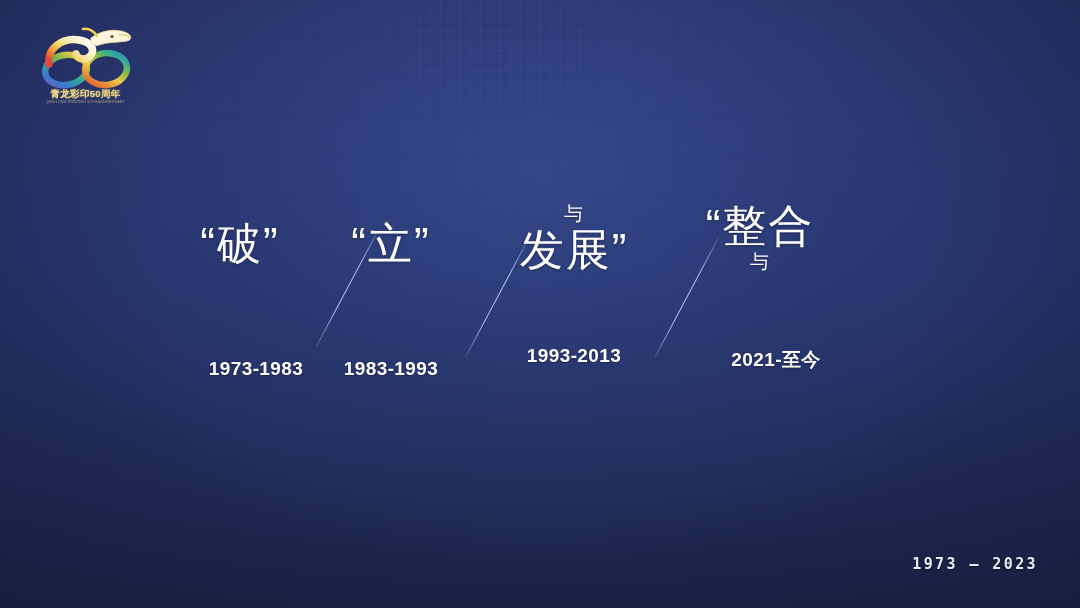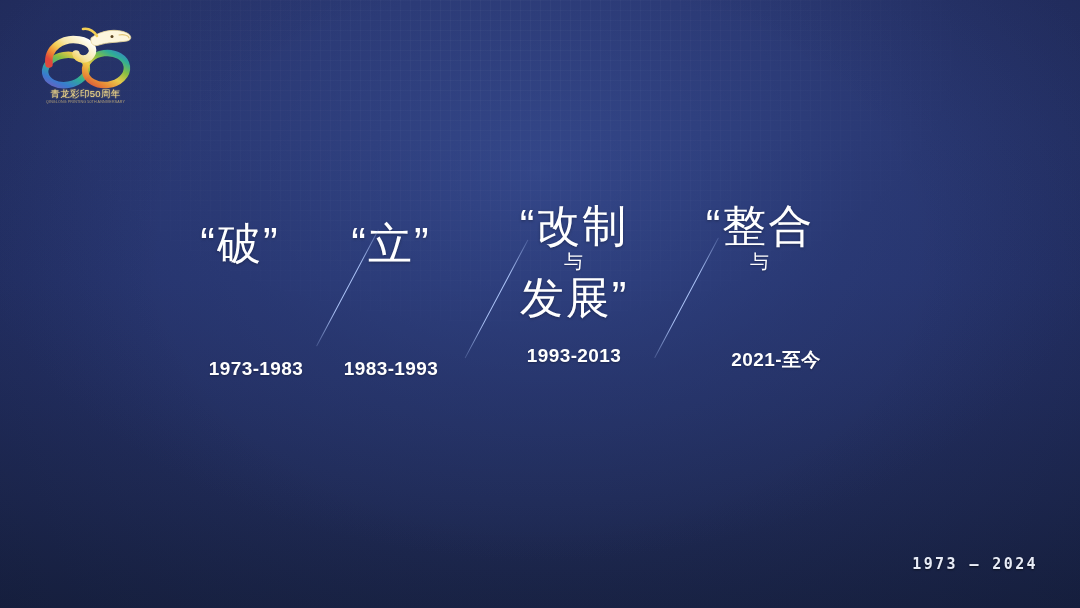--- a/index.html
+++ b/index.html
@@ -49,21 +49,21 @@
     height: 92px;
   }
   #logo svg { display: block; }
   #logo-caption {
     position: absolute;
     left: 0;
     top: 68px;
     width: 105px;
     text-align: center;
     font-size: 9.5px;
-    font-weight: normal;
+    font-weight: bold;
     letter-spacing: 0.3px;
     color: #f0d98a;
     text-shadow: 0 0 2px rgba(240,200,110,0.65);
     white-space: nowrap;
   }
   #logo-subcaption {
     position: absolute;
     left: 0;
     top: 80px;
     width: 105px;
@@ -215,38 +215,35 @@
     </div>
 
     <div class="phase" id="phase-1">
       <div class="phase-title">
         <span>“</span><span>立</span><span>”</span>
       </div>
       <div class="phase-years">1983-1993</div>
     </div>
 
     <div class="phase" id="phase-2">
-      <div class="phase-title two-line">
-        <span>“</span><span>改制</span>
-      </div>
       <div class="conjunction">与</div>
       <div class="phase-title two-line">
         <span>发展</span><span>”</span>
       </div>
       <div class="phase-years">1993-2013</div>
     </div>
 
     <div class="phase" id="phase-3">
       <div class="phase-title two-line">
         <span>“</span><span>整合</span>
       </div>
       <div class="conjunction">与</div>
       <div class="phase-years">2021-至今</div>
     </div>
   </div>
 
   <div class="slash" id="slash-0"></div>
   <div class="slash" id="slash-1"></div>
   <div class="slash" id="slash-2"></div>
 
-  <div id="footer-range">1973 — 2024</div>
+  <div id="footer-range">1973 — 2023</div>
 
 </div>
 
 </body></html>

